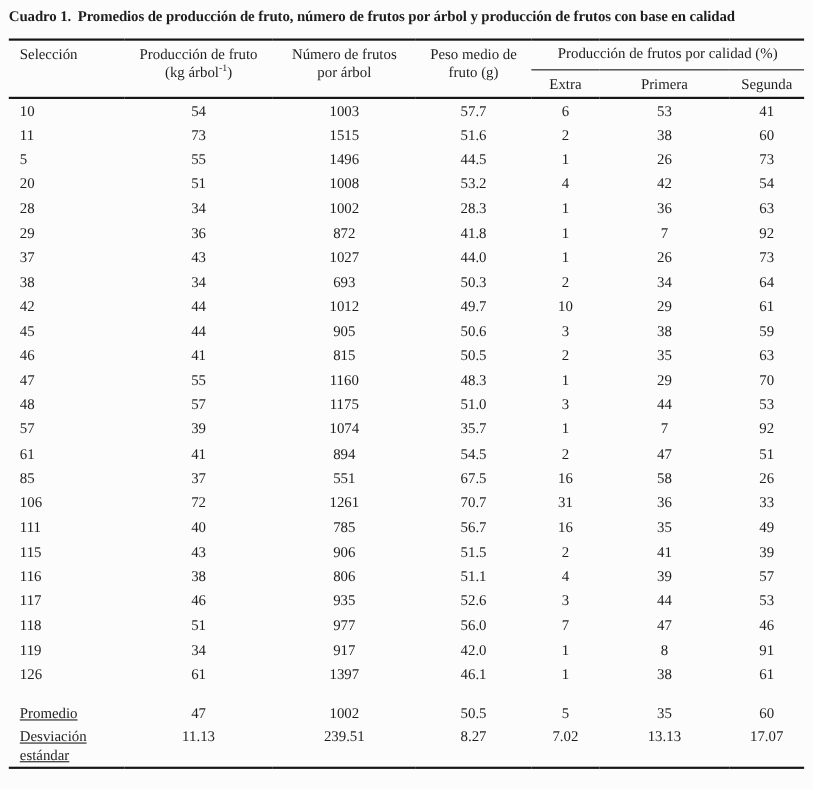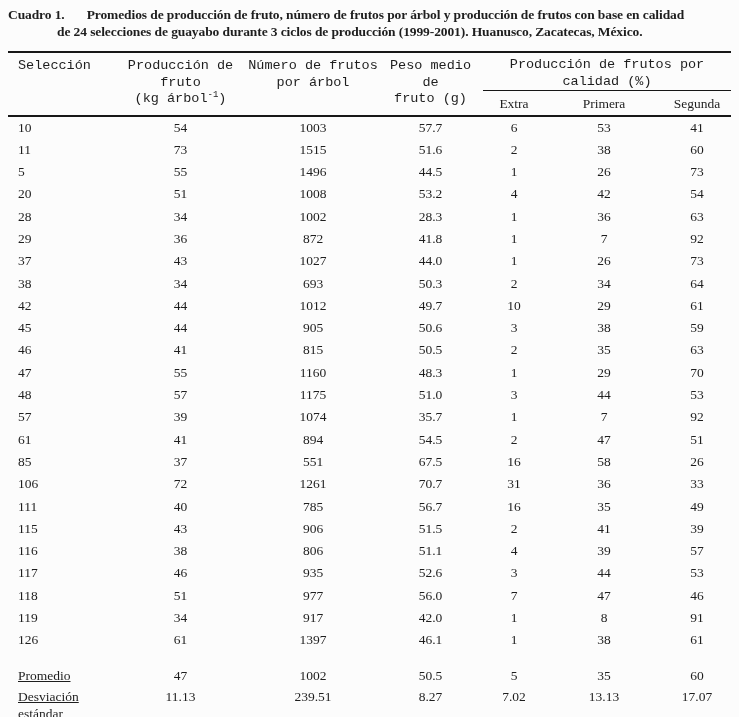--- a/index.html
+++ b/index.html
@@ -14,21 +14,21 @@
 
   
   .caption {
     margin: 7px 8px 0 8px;
     font-weight: bold;
     font-size: 13.5px;
     line-height: 16.5px;
     letter-spacing: -0.1px;
     white-space: nowrap;
   }
-  .caption .cap-label { margin-right: 22px; }
+  .caption .cap-label { margin-right: 6px; }
   .caption .cap-line2 { padding-left: 49px; }
 
   
   table.prod-table {
     border-collapse: collapse;
     table-layout: fixed;
     width: 723px;
     margin: 11px 8px 0 8px;
     border-top: 2px solid #171717;
     border-bottom: 2px solid #171717;
@@ -42,21 +42,21 @@
   col.c6 { width: 118px; }
   col.c7 { width: 68px; }
 
   thead th {
     font-weight: normal;
     vertical-align: top;
     text-align: center;
     padding: 5px 0 0 0;
     line-height: 16.5px;
   }
-  thead tr.hrow-a { height: 28px; font-family: Liberation Mono, monospace; }
+  thead tr.hrow-a { height: 28px; }
   thead tr.hrow-b { height: 25px; }
   thead th.left-head { text-align: left; padding-left: 10px; }
   thead th { border-bottom: 2px solid #171717; }
   thead th.group-head { border-bottom: 1.5px solid #171717; padding-top: 4px; text-align: center; }
   thead tr.hrow-b th { vertical-align: middle; padding-top: 2px; }
   sup.unit-sup { font-size: 9px; line-height: 0; }
 
   tbody.data-body td {
     height: 22.3px;
     line-height: 22.3px;
@@ -75,21 +75,20 @@
   }
   tbody.summary-body td:first-child { text-align: left; padding-left: 10px; padding-right: 14px; text-decoration: underline; }
 </style>
 </head>
 <body>
 
 <div class="page">
 
   <div class="caption">
     <div class="cap-line1"><span class="cap-label">Cuadro 1.</span><span>Promedios de producción de fruto, número de frutos por árbol y producción de frutos con base en calidad</span></div>
-    <div class="cap-line2">de 24 selecciones de guayabo durante 3 ciclos de producción (1999-2001). Huanusco, Zacatecas, México.</div>
   </div>
 
   <table class="prod-table">
     <colgroup>
       <col class="c1">
         <col class="c2">
         <col class="c3">
         <col class="c4">
       <col class="c5">
         <col class="c6">

